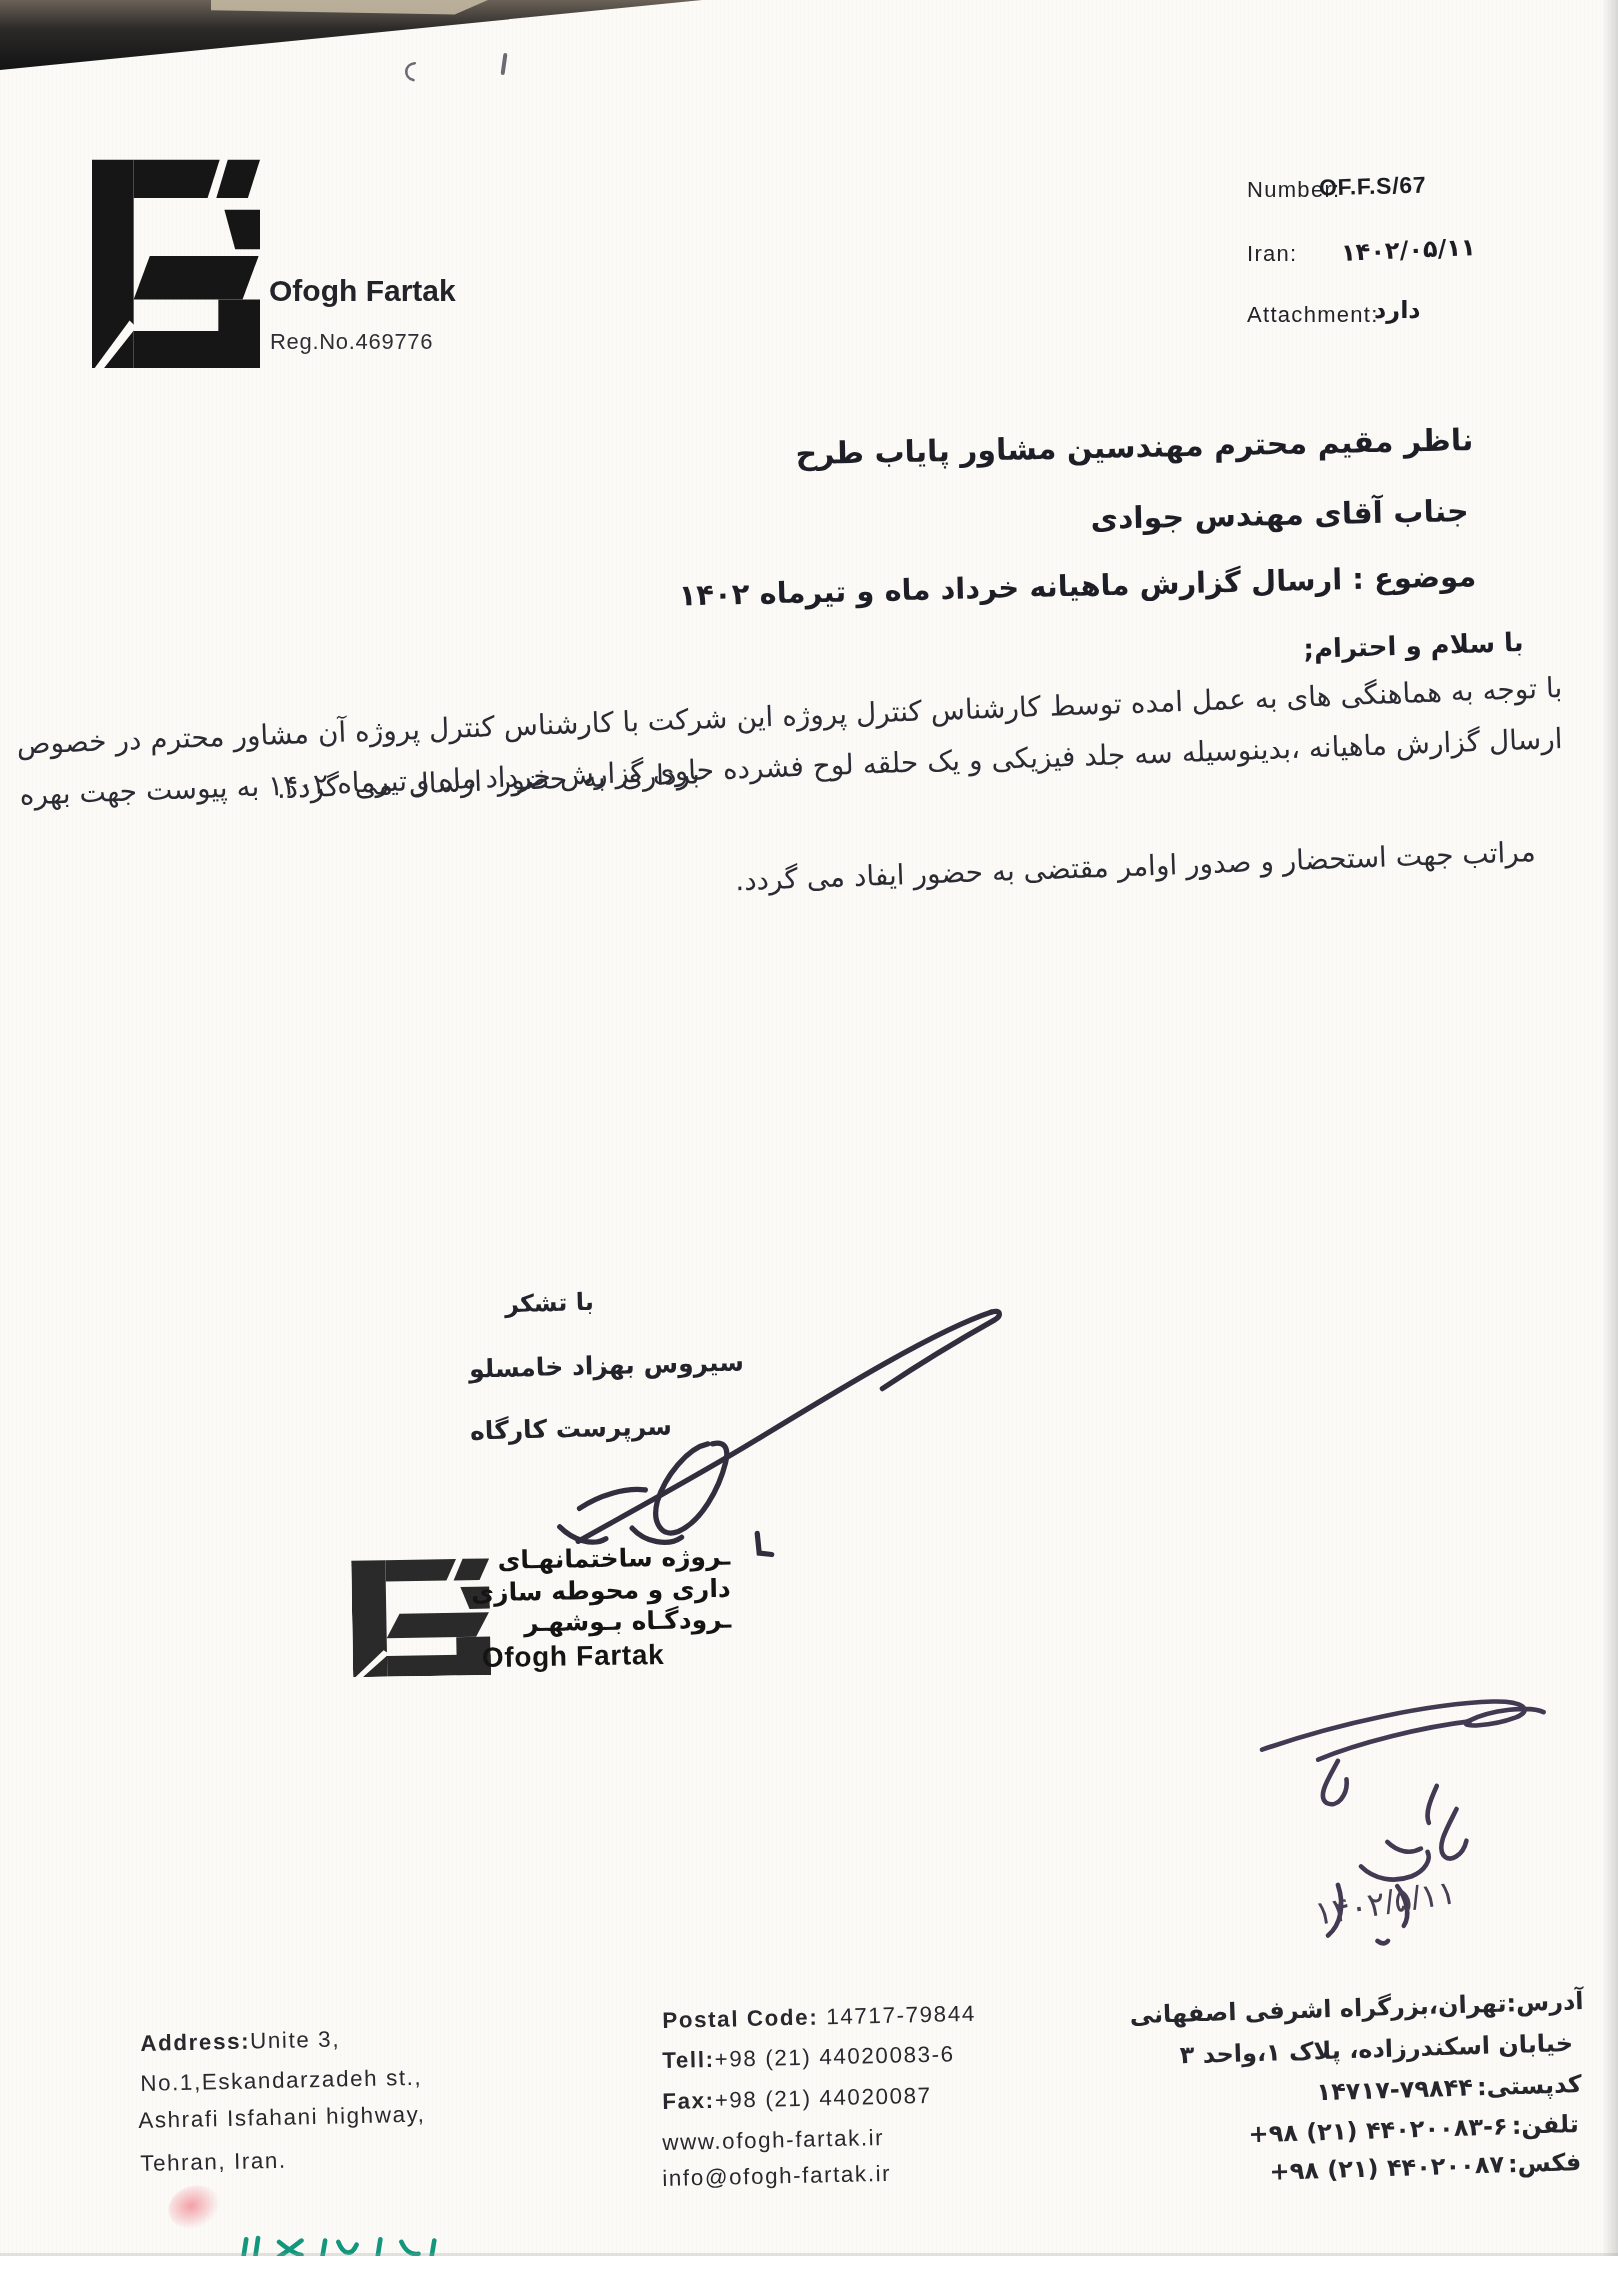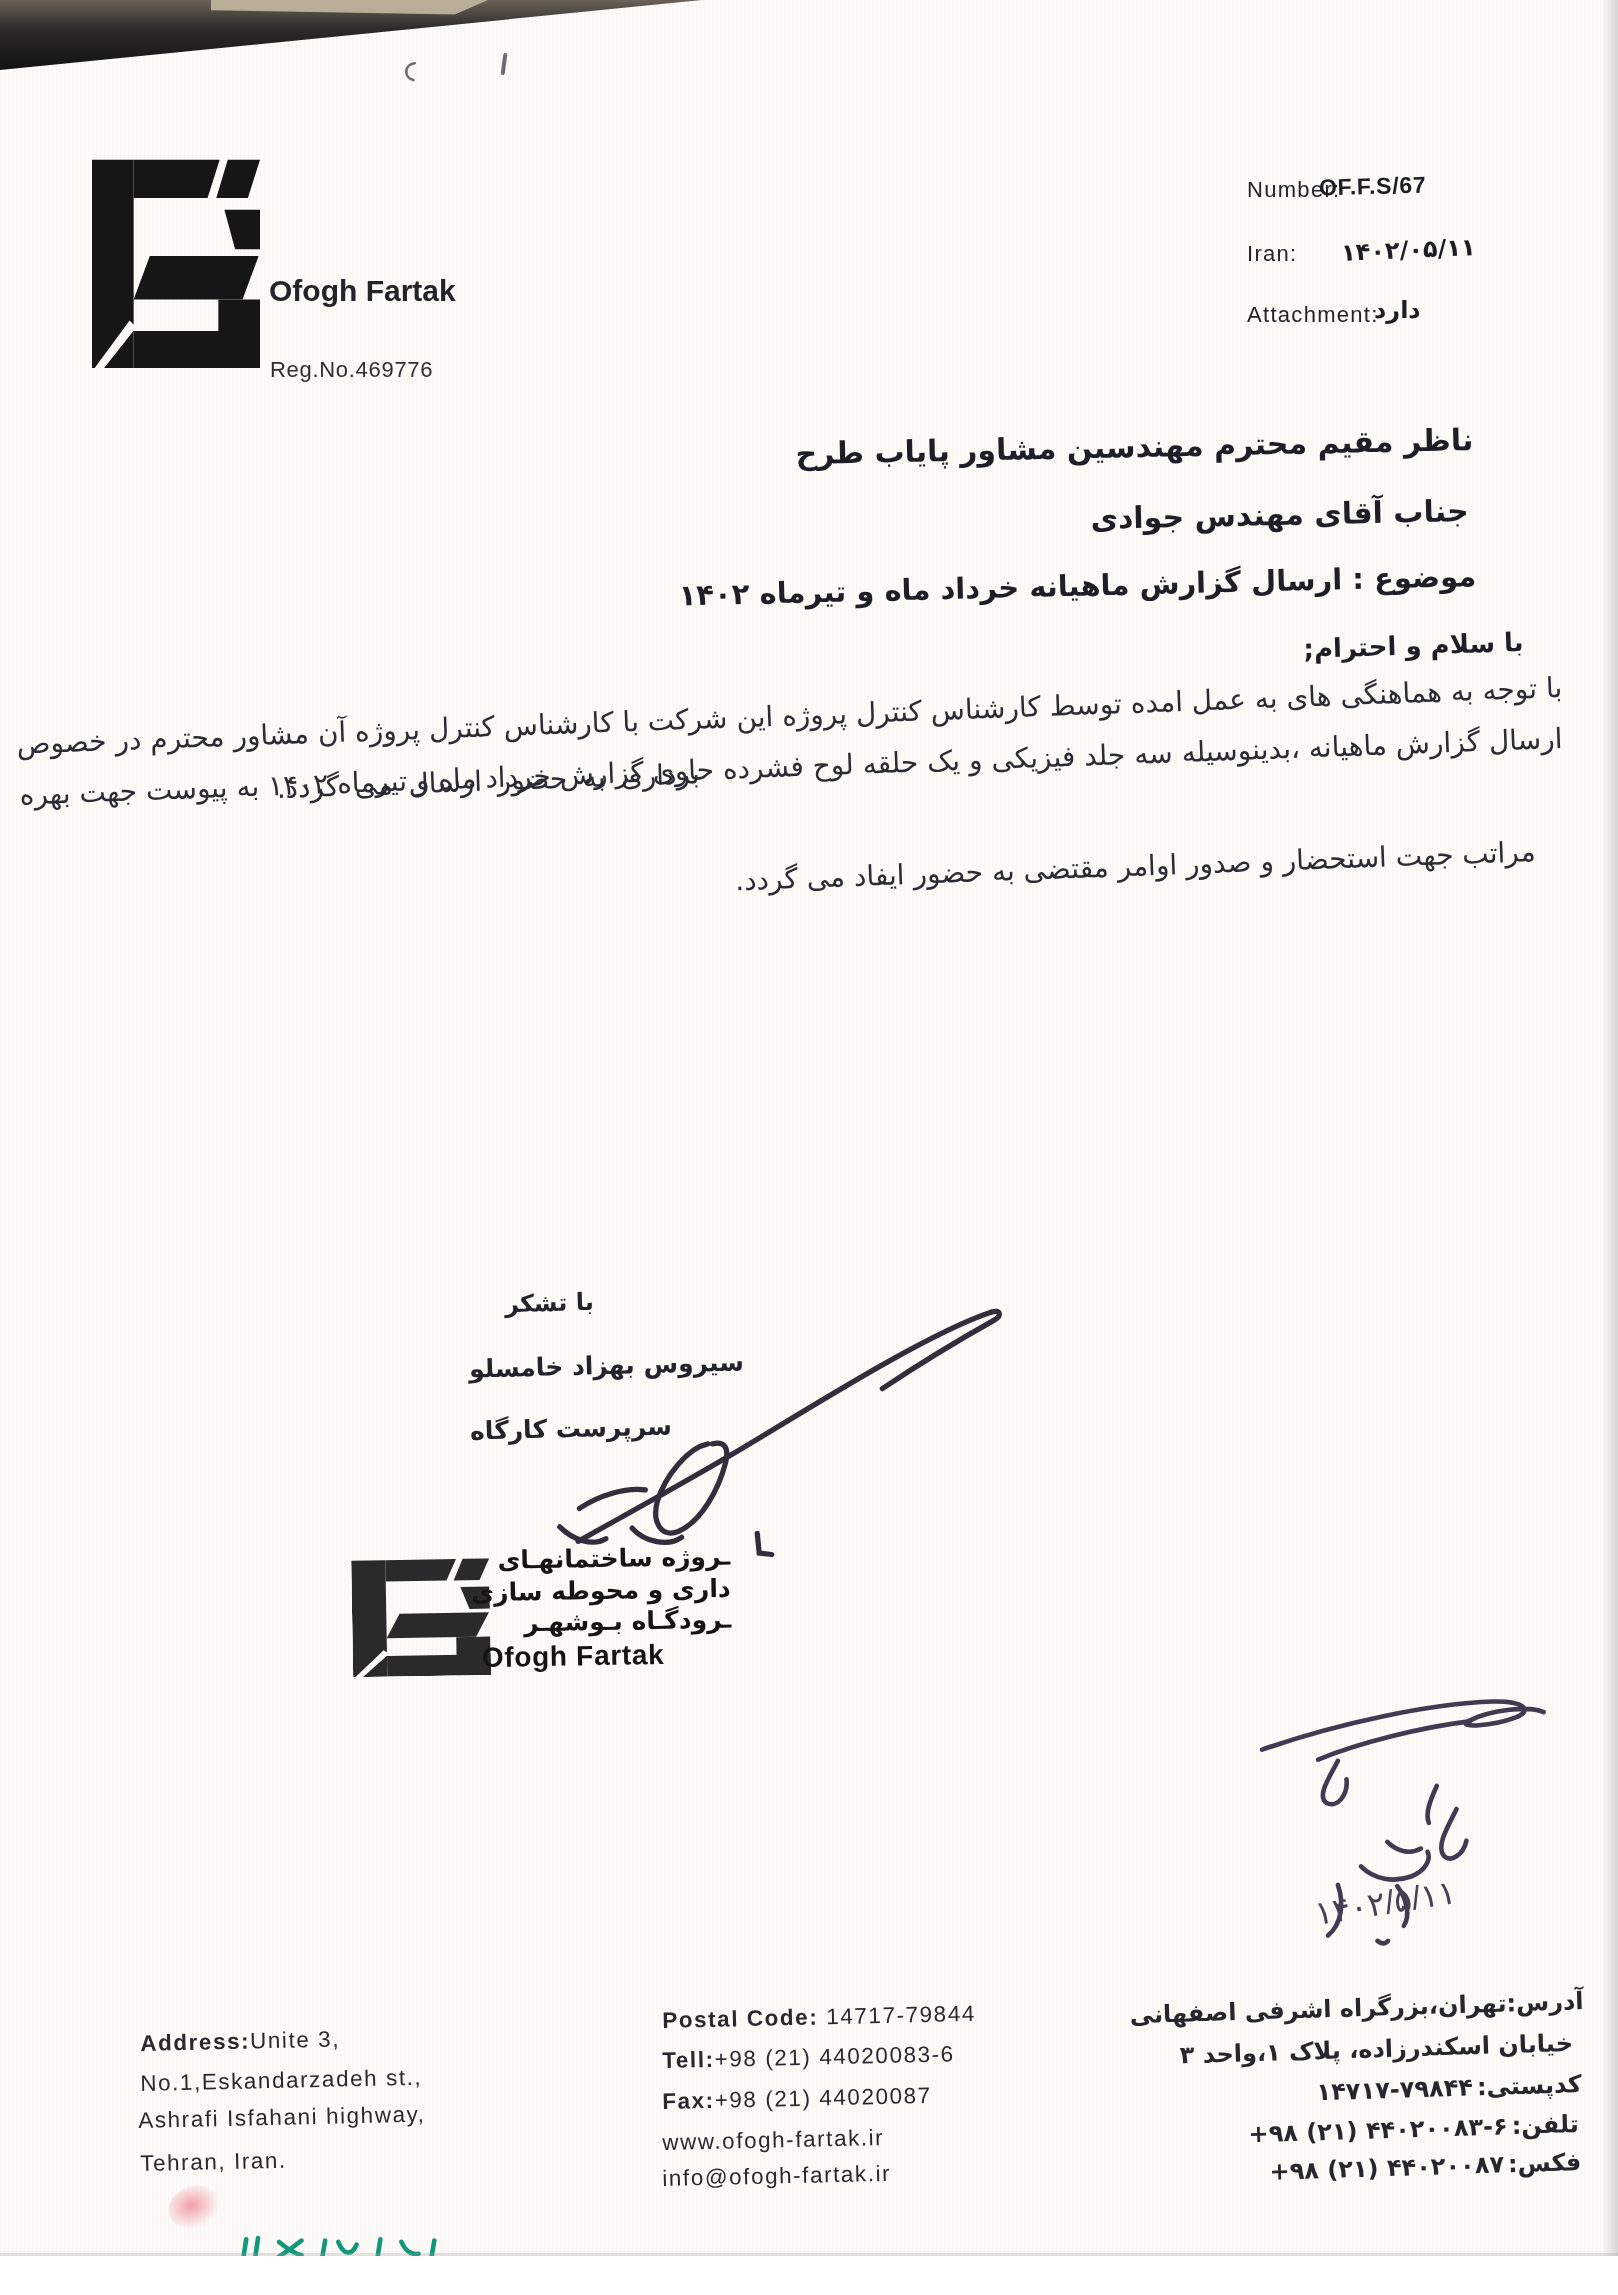--- a/index.html
+++ b/index.html
@@ -27,21 +27,21 @@
     background:linear-gradient(to left, rgba(150,152,150,.38), rgba(150,152,150,0));}
   .scan-bottom-line{left:0;top:2253px;width:1619px;height:3.3px;background:rgba(160,160,156,.28);}
   .bottom-white{left:0;top:2256px;width:1619px;height:40px;background:#ffffff;}
   .pen-dot{background:#6a6a72;border-radius:2px;}
   .pink-smudge{left:168px;top:2186px;width:53px;height:42px;border-radius:50%;
     background:radial-gradient(ellipse at 45% 45%, rgba(240,130,140,.75), rgba(240,130,140,0) 70%);
     transform:rotate(-18deg);filter:blur(0.7px);}
 
   
   .company-en{left:269px;top:274px;font-size:30px;font-weight:700;color:#23232a;}
-  .reg-no{left:270px;top:329px;font-size:22px;color:#2e2e34;letter-spacing:0.7px;margin-top:28px;}
+  .reg-no{left:270px;top:329px;font-size:22px;color:#2e2e34;letter-spacing:0.7px;}
 
   
   .meta-label{font-size:22px;letter-spacing:1.3px;color:#222229;margin-left:25px;}
   .meta-value-en{font-size:23px;font-weight:700;letter-spacing:0.7px;color:#1d1d24;}
   .meta-value-fa{font-size:24px;font-weight:700;color:#1d1d24;}
 
   
   .rec1{right:146px;top:422px;font-size:30px;font-weight:700;transform:rotate(-1.2deg);transform-origin:100% 0;color:#1e1e26;}
   .rec2{right:151px;top:493px;font-size:30px;font-weight:700;transform:rotate(-1.2deg);transform-origin:100% 0;color:#1e1e26;}
   .subject{right:143px;top:559px;font-size:29px;font-weight:700;transform:rotate(-1.4deg);transform-origin:100% 0;color:#1e1e26;}

